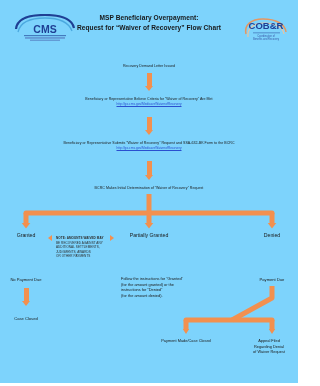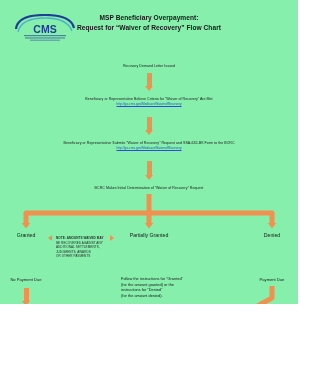--- a/index.html
+++ b/index.html
@@ -6,22 +6,22 @@
     margin: 0;
     padding: 0;
     background: #ffffff;
   }
   body {
     font-family: "Liberation Sans", sans-serif;
   }
   #page {
     position: relative;
     width: 298px;
-    height: 304px;
-    background: #86efac;
+    height: 383px;
+    background: #7dd3fc;
     overflow: hidden;
   }
 
   
   #header {
     position: absolute;
     left: 0; top: 0;
     width: 298px; height: 52px;
   }
   #cms-logo {
@@ -150,20 +150,30 @@
         <rect x="11" y="23.2" width="40" height="1.5" fill="#4458a8" opacity="0.55"></rect>
         <rect x="16" y="25.6" width="30" height="1.3" fill="#4458a8" opacity="0.5"></rect>
       </svg>
     </div>
 
     <div id="title-block">
       <span class="tline">MSP Beneficiary Overpayment:</span>
       <span class="tline">Request for “Waiver of Recovery” Flow Chart</span>
     </div>
 
+    <div id="cobr-logo">
+      <svg viewBox="0 0 46 28" width="46" height="28">
+        <path d="M3 20 C1 11 8 5 20 5 C33 5 42 10 43 18" fill="none" stroke="#F2904F" stroke-width="1.5" opacity="0.9"></path>
+        <path d="M5 23 C4 15 10 9 21 9 C32 9 40 13 41 20" fill="none" stroke="#F9C294" stroke-width="1.2" opacity="0.85"></path>
+        <text x="23" y="15" text-anchor="middle" font-family="'Liberation Sans', sans-serif" font-size="9.5" font-weight="bold" fill="#1F3F94">COB&amp;R</text>
+        <rect x="10" y="18.6" width="27" height="0.6" fill="#1F3F94" opacity="0.8"></rect>
+        <text x="23" y="22.5" text-anchor="middle" font-family="'Liberation Sans', sans-serif" font-size="2.6" fill="#3a5ba8">Coordination of</text>
+        <text x="23" y="25.6" text-anchor="middle" font-family="'Liberation Sans', sans-serif" font-size="2.6" fill="#3a5ba8">Benefits and Recovery</text>
+      </svg>
+    </div>
   </div>
 
   <div class="node" style="left:74px; top:64px; width:150px;">
     <span class="ln">Recovery Demand Letter Issued</span>
   </div>
   <div class="arrow-v" style="left:146.5px; top:73px; width:5px; height:14px;"></div>
   <div class="arrow-head-down" style="left:144.7px; top:86px;"></div>
 
   <div class="node" style="left:44px; top:97px; width:210px;">
     <span class="ln">Beneficiary or Representative Believe Criteria for “Waiver of Recovery” Are Met</span>

